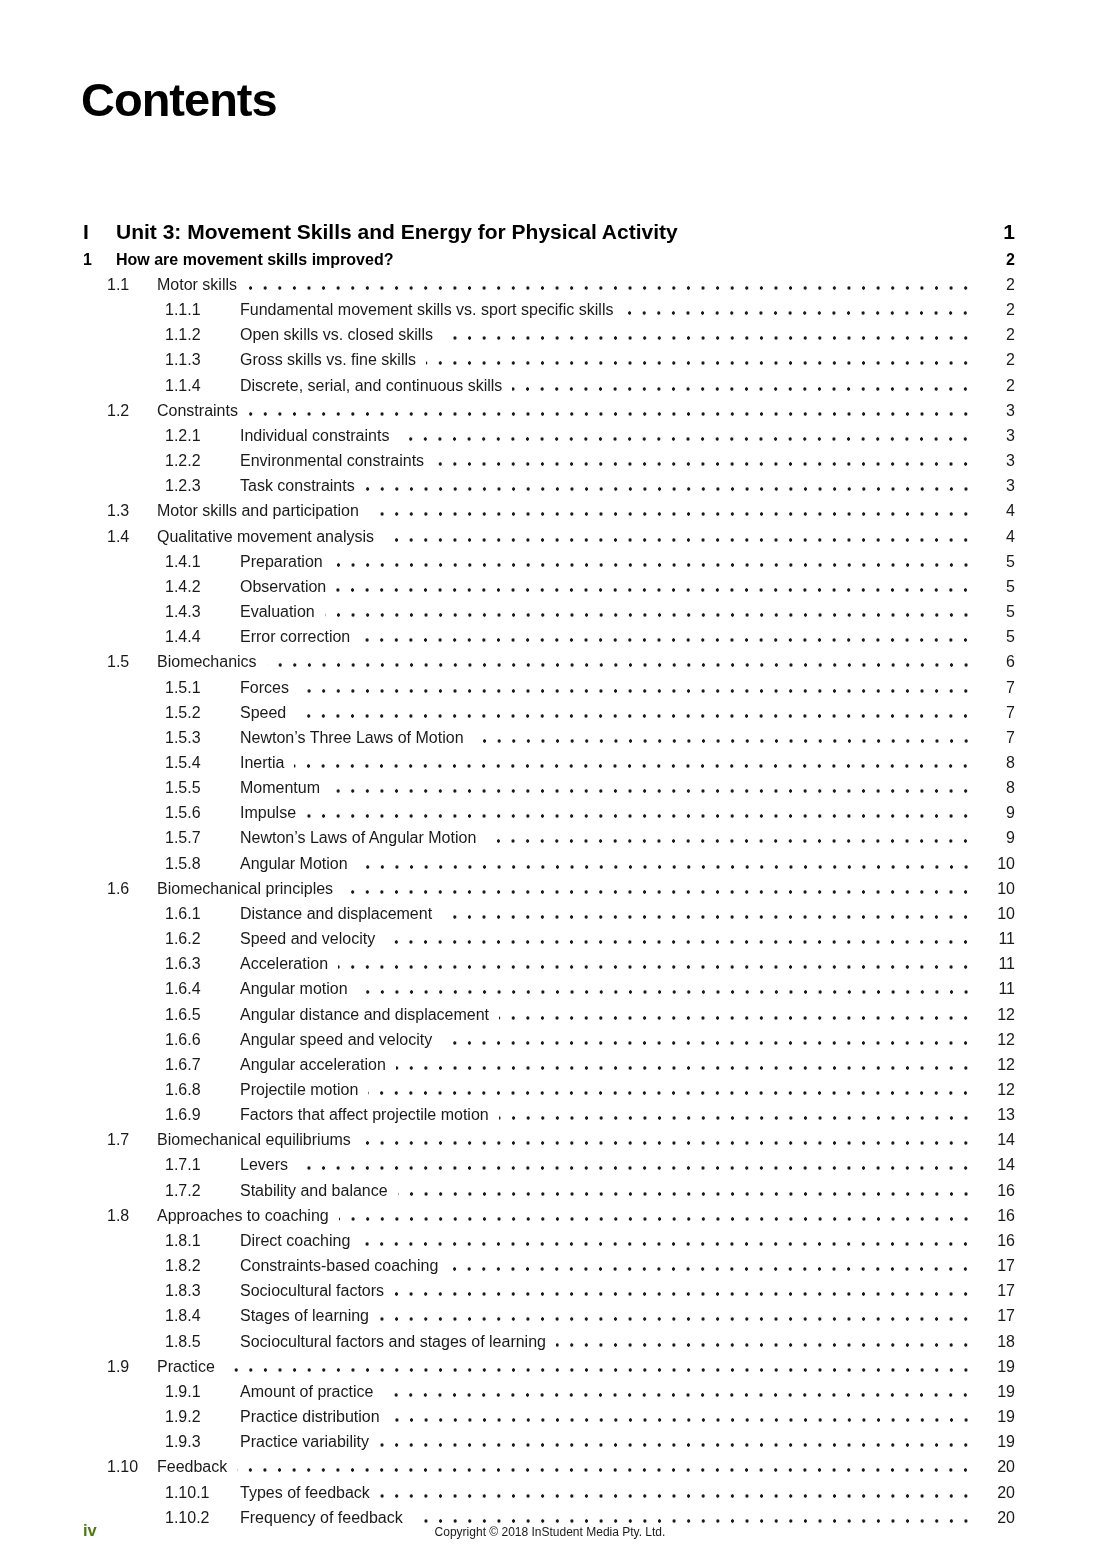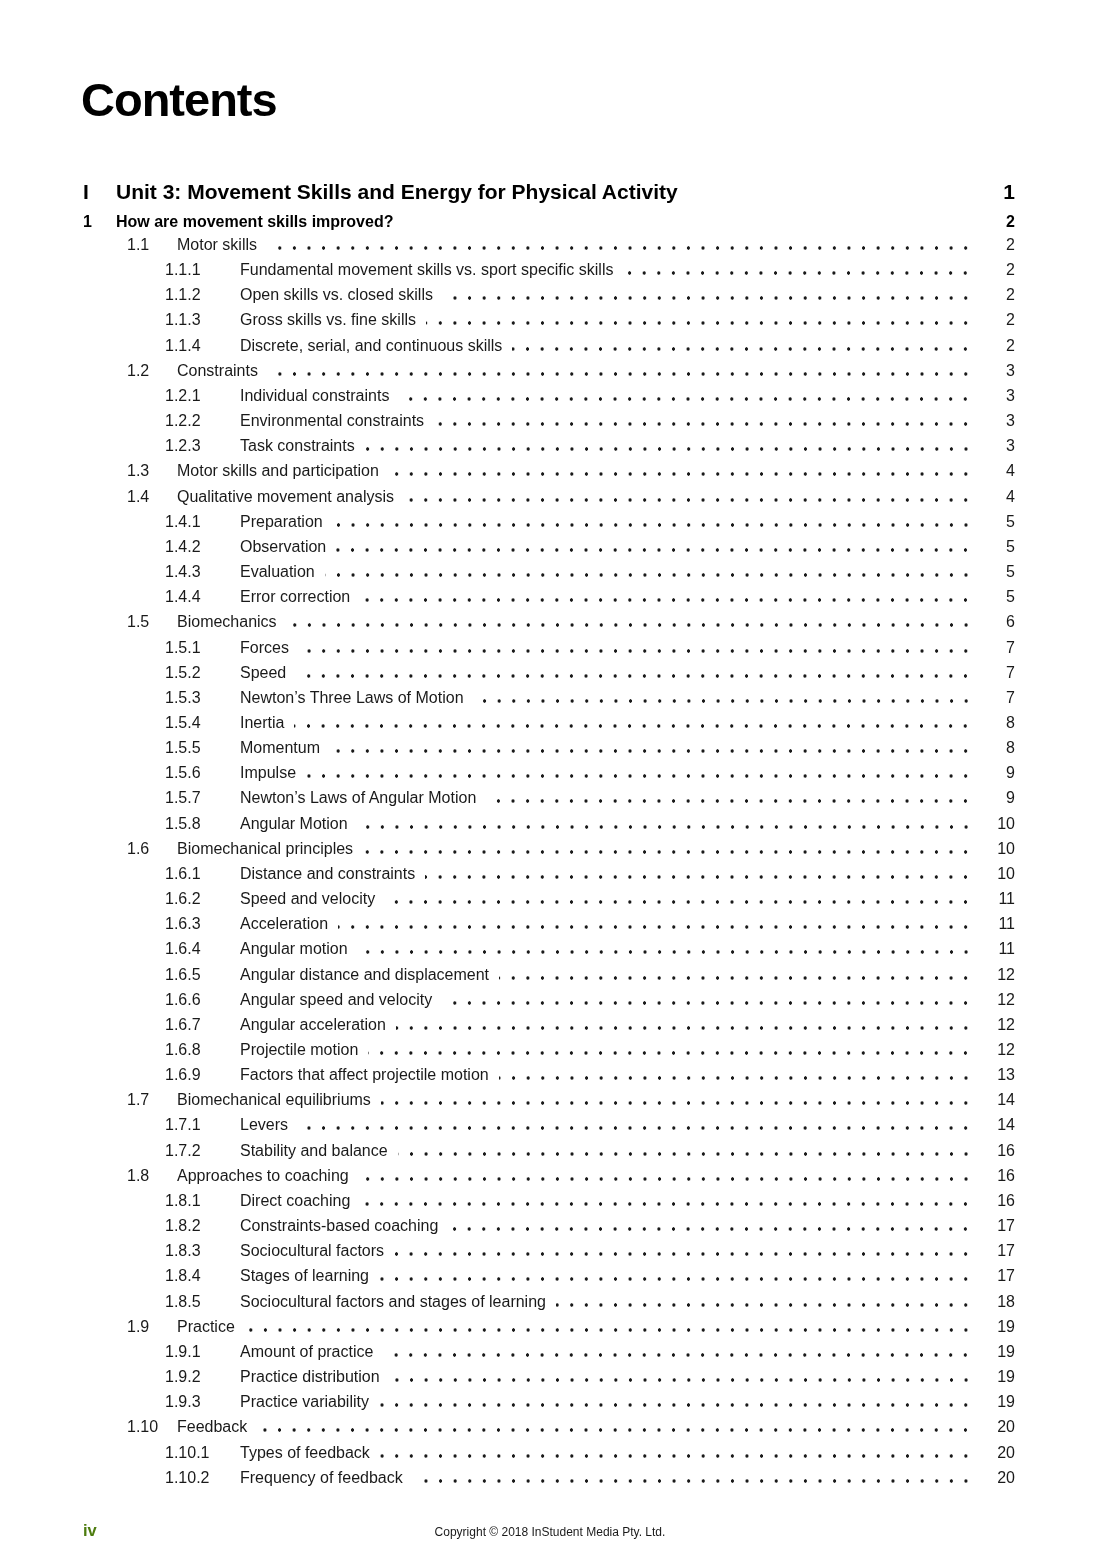--- a/index.html
+++ b/index.html
@@ -16,21 +16,21 @@
   .doc-title {
     position: absolute; left: 81px; top: 76px;
     font-size: 47px; font-weight: bold; color: #000;
     letter-spacing: -1px; line-height: 1; margin: 0;
   }
 
   .toc { position: absolute; left: 83px; top: 0; width: 932px; }
 
   .row { display: flex; align-items: baseline; }
   .num   { flex: 0 0 auto; white-space: nowrap; }
-  .label { flex: 0 1 auto; white-space: nowrap; }
+  .label { flex: 0 1 auto; white-space: nowrap; margin-top: 40px; }
   .pg    { flex: 0 0 34px; text-align: right; white-space: nowrap; }
 
   .leader {
     flex: 1 1 auto;
     height: 17px;
     margin: 0 7px 0 10px;
     background-image: radial-gradient(circle, #191919 1.45px, rgba(0,0,0,0) 1.9px);
     background-size: 14.6px 4px;
     background-repeat: repeat-x;
     background-position: right 1px bottom 0;
@@ -46,21 +46,21 @@
     position: absolute; top: 210px; left: 0; width: 932px;
     font-size: 16px; font-weight: bold; color: #000; line-height: 20px;
   }
   .chapter-row .num { width: 33px; }
 
   .entries {
     position: absolute; top: 232px; left: 0; width: 932px;
     font-size: 16px; line-height: 25.16px;
   }
   .entry { height: 25.16px; }
-  .entry.section .num    { margin-left: 44px; width: 50px; }
+  .entry.section .num    { margin-left: 24px; width: 50px; }
   .entry.subsection .num { margin-left: 82px; width: 75px; }
 
   .footer-page-label {
     position: absolute; left: 83px; top: 1520px;
     font-size: 16.5px; font-weight: bold; line-height: 20px; color: #4d7c0f;
   }
   .footer-copyright {
     position: absolute; left: 0; right: 0; top: 1522px;
     text-align: center; font-size: 12px; line-height: 20px; color: #1a1a1a;
   }
@@ -234,21 +234,21 @@
           <span class="pg">10</span>
         </div>
         <div class="row entry section">
           <span class="num">1.6</span>
           <span class="label">Biomechanical principles</span>
           <span class="leader"></span>
           <span class="pg">10</span>
         </div>
         <div class="row entry subsection">
           <span class="num">1.6.1</span>
-          <span class="label">Distance and constraints</span>
+          <span class="label">Distance and displacement</span>
           <span class="leader"></span>
           <span class="pg">10</span>
         </div>
         <div class="row entry subsection">
           <span class="num">1.6.2</span>
           <span class="label">Speed and velocity</span>
           <span class="leader"></span>
           <span class="pg">11</span>
         </div>
         <div class="row entry subsection">

